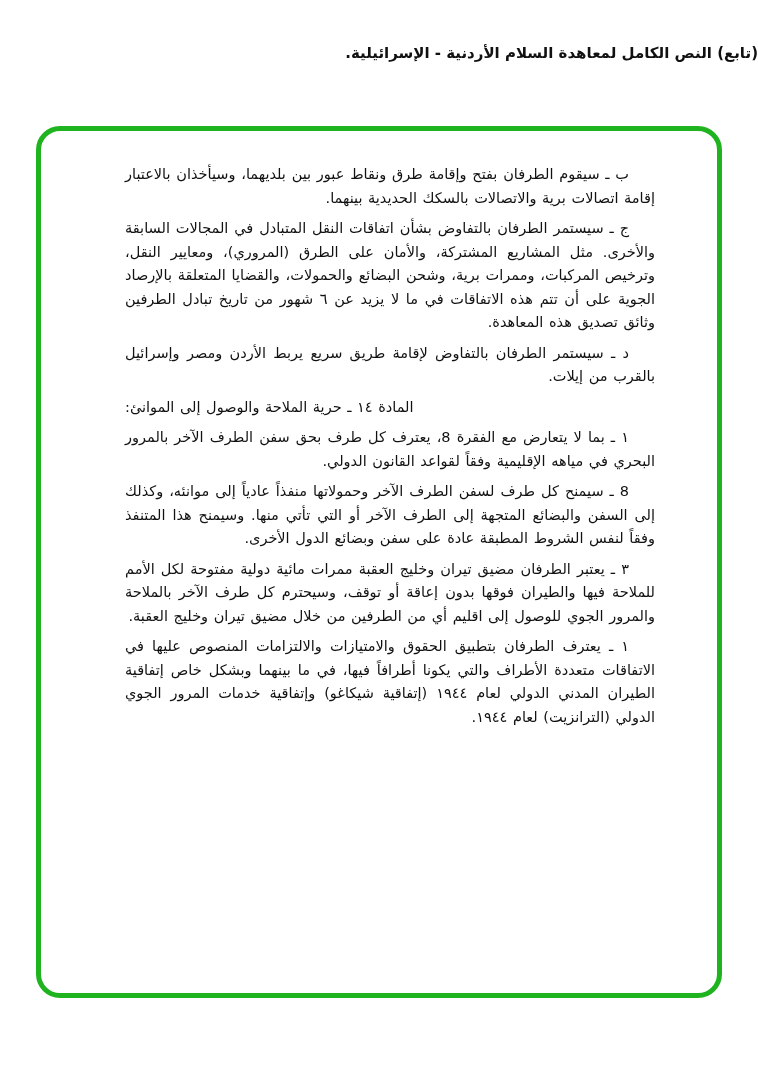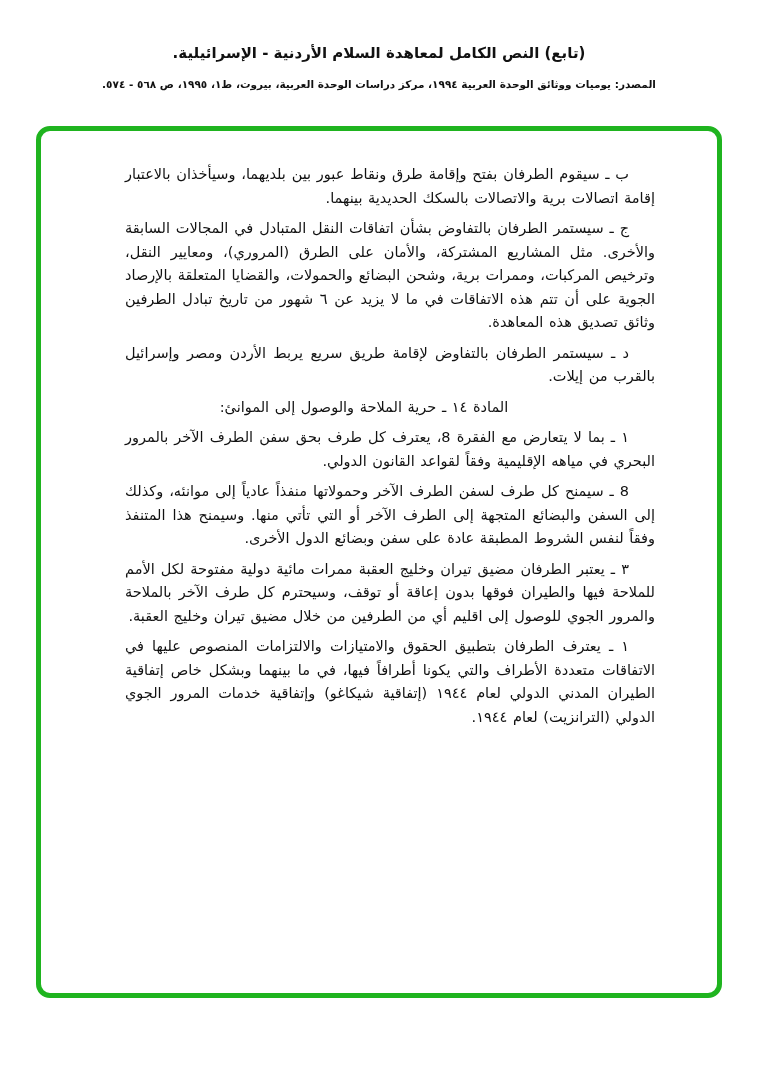--- a/index.html
+++ b/index.html
@@ -10,68 +10,66 @@
   body {
     width: 758px;
     height: 1078px;
     position: relative;
     font-family: "DejaVu Sans", sans-serif;
     color: #111111;
     overflow: hidden;
   }
   .page-header {
     direction: rtl;
-    text-align: center;
     margin-top: 44px;
   }
   .doc-title {
     font-weight: bold;
     font-size: 15px;
     letter-spacing: 0px;
   }
   .doc-source {
     font-weight: bold;
     font-size: 10.5px;
     margin-top: 16px;
   }
   .green-box {
     position: absolute;
     left: 36px;
     top: 126px;
     width: 686px;
     height: 872px;
     box-sizing: border-box;
     border: 5px solid #1fb41f;
-    border-radius: 14px;
+    border-radius: 24px;
     background: #ffffff;
     padding: 32px 62px 24px 84px;
     direction: rtl;
   }
   .body-text p {
     margin: 0 0 7px 0;
     font-size: 14.5px;
     line-height: 23.5px;
     text-align: justify;
     text-justify: inter-word;
     word-spacing: 1px;
   }
   .body-text p.para {
     text-indent: 26px;
   }
   .body-text p.heading {
     text-indent: 52px;
-    text-align: center;
+    text-align: left;
   }
 </style>
 </head>
 <body>
 
 <div class="page-header">
   <div class="doc-title">(تابع) النص الكامل لمعاهدة السلام الأردنية - الإسرائيلية.</div>
-  <div class="doc-source">المصدر: يوميات ووثائق الوحدة العربية ١٩٩٤، مركز دراسات الوحدة العربية، بيروت، ط١، ١٩٩٥، ص ٥٦٨ - ٥٧٤.</div>
 </div>
 
 <div class="green-box" style="border-color: rgb(31, 180, 31);">
   <div class="body-text">
     <p class="para">ب ـ سيقوم الطرفان بفتح وإقامة طرق ونقاط عبور بين بلديهما، وسيأخذان بالاعتبار إقامة اتصالات برية والاتصالات بالسكك الحديدية بينهما.</p>
     <p class="para">ج ـ سيستمر الطرفان بالتفاوض بشأن اتفاقات النقل المتبادل في المجالات السابقة والأخرى. مثل المشاريع المشتركة، والأمان على الطرق (المروري)، ومعايير النقل، وترخيص المركبات، وممرات برية، وشحن البضائع والحمولات، والقضايا المتعلقة بالإرصاد الجوية على أن تتم هذه الاتفاقات في ما لا يزيد عن ٦ شهور من تاريخ تبادل الطرفين وثائق تصديق هذه المعاهدة.</p>
     <p class="para">د ـ سيستمر الطرفان بالتفاوض لإقامة طريق سريع يربط الأردن ومصر وإسرائيل بالقرب من إيلات.</p>
     <p class="heading">المادة ١٤ ـ حرية الملاحة والوصول إلى الموانئ:</p>
     <p class="para">١ ـ بما لا يتعارض مع الفقرة 8، يعترف كل طرف بحق سفن الطرف الآخر بالمرور البحري في مياهه الإقليمية وفقاً لقواعد القانون الدولي.</p>
     <p class="para">8 ـ سيمنح كل طرف لسفن الطرف الآخر وحمولاتها منفذاً عادياً إلى موانئه، وكذلك إلى السفن والبضائع المتجهة إلى الطرف الآخر أو التي تأتي منها. وسيمنح هذا المتنفذ وفقاً لنفس الشروط المطبقة عادة على سفن وبضائع الدول الأخرى.</p>

